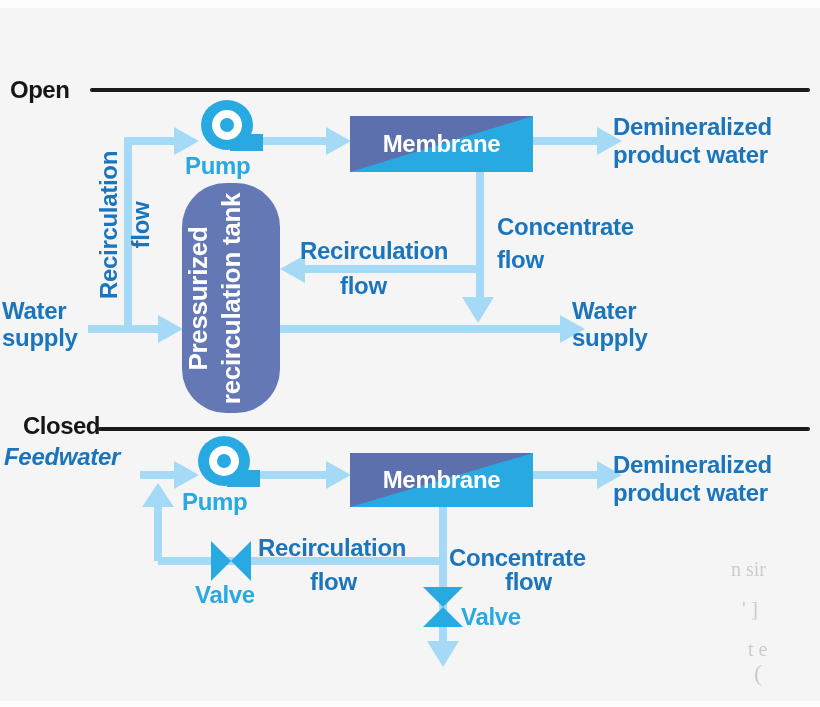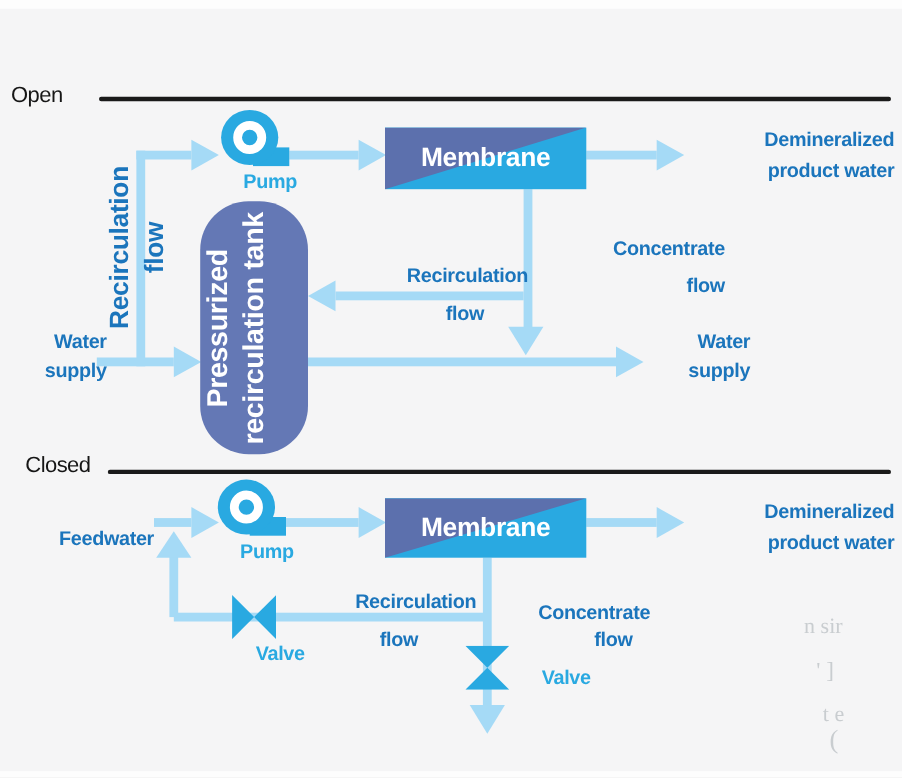--- a/index.html
+++ b/index.html
@@ -7,36 +7,36 @@
     position:relative;width:820px;height:707px;overflow:hidden;
     background:#f5f5f6;
     font-family:"Liberation Sans",sans-serif;
   }
   .strip{position:absolute;left:0;width:820px;background:#fdfdfd;}
   .title{
     position:absolute;font-weight:bold;color:#121212;font-size:27px;
     letter-spacing:-0.5px;white-space:nowrap;
   }
   .section-label{
-    position:absolute;font-weight:normal;color:#161616;font-size:20px;
+    position:absolute;font-weight:bold;color:#161616;font-size:24px;
     letter-spacing:-0.5px;white-space:nowrap;
   }
   .rule{position:absolute;height:4px;background:#1a1a1a;border-radius:2px;}
   
   .hline{position:absolute;height:8px;background:#a5daf6;}
   .vline{position:absolute;width:8px;background:#a5daf6;}
   .arr{position:absolute;width:0;height:0;}
   .arr.r{border-top:14px solid transparent;border-bottom:14px solid transparent;border-left:25px solid #a5daf6;}
   .arr.l{border-top:14px solid transparent;border-bottom:14px solid transparent;border-right:25px solid #a5daf6;}
   .arr.d{border-left:16px solid transparent;border-right:16px solid transparent;border-top:26px solid #a5daf6;}
   .arr.u{border-left:16px solid transparent;border-right:16px solid transparent;border-bottom:24px solid #a5daf6;}
   
   .lbl{
-    position:absolute;color:#1b75bc;font-weight:bold;font-size:18px;
-    line-height:27px;text-align:right;letter-spacing:-0.3px;
+    position:absolute;color:#1b75bc;font-weight:bold;font-size:24px;
+    line-height:27px;text-align:left;letter-spacing:-0.3px;
   }
   .lbl .ln{display:block;}
   .cyan{color:#29a9e1;}
   
   .pump-circle{
     position:absolute;width:52px;height:50px;border-radius:50%;background:#29a9e1;
   }
   .pump-circle .eye{
     position:absolute;left:50%;top:50%;transform:translate(-50%,-50%);
     width:14px;height:14px;border:8px solid #ffffff;border-radius:50%;background:#29a9e1;
@@ -183,21 +183,21 @@
 
   <svg class="valve" style="left:211px;top:541px;" viewBox="0 0 40 40">
     <polygon points="0,0 0,40 20,20" fill="#29a9e1"></polygon>
     <polygon points="40,0 40,40 20,20" fill="#29a9e1"></polygon>
   </svg>
   <svg class="valve" style="left:423px;top:587px;" viewBox="0 0 40 40">
     <polygon points="0,0 40,0 20,20" fill="#29a9e1"></polygon>
     <polygon points="0,40 40,40 20,20" fill="#29a9e1"></polygon>
   </svg>
 
-  <div class="lbl" style="left:4px;top:476px;width:136px;">Feedwater</div>
+  <div class="lbl" style="left:4px;top:443px;width:136px;font-style:italic;">Feedwater</div>
 
   <div class="lbl" style="left:613px;top:451px;width:200px;line-height:28px;">
     <span class="ln">Demineralized</span>
     <span class="ln">product water</span>
   </div>
 
   <div class="lbl" style="left:258px;top:534px;width:175px;">Recirculation</div>
   <div class="lbl" style="left:310px;top:568px;width:70px;">flow</div>
 
   <div class="lbl" style="left:449px;top:544px;width:142px;">Concentrate</div>

